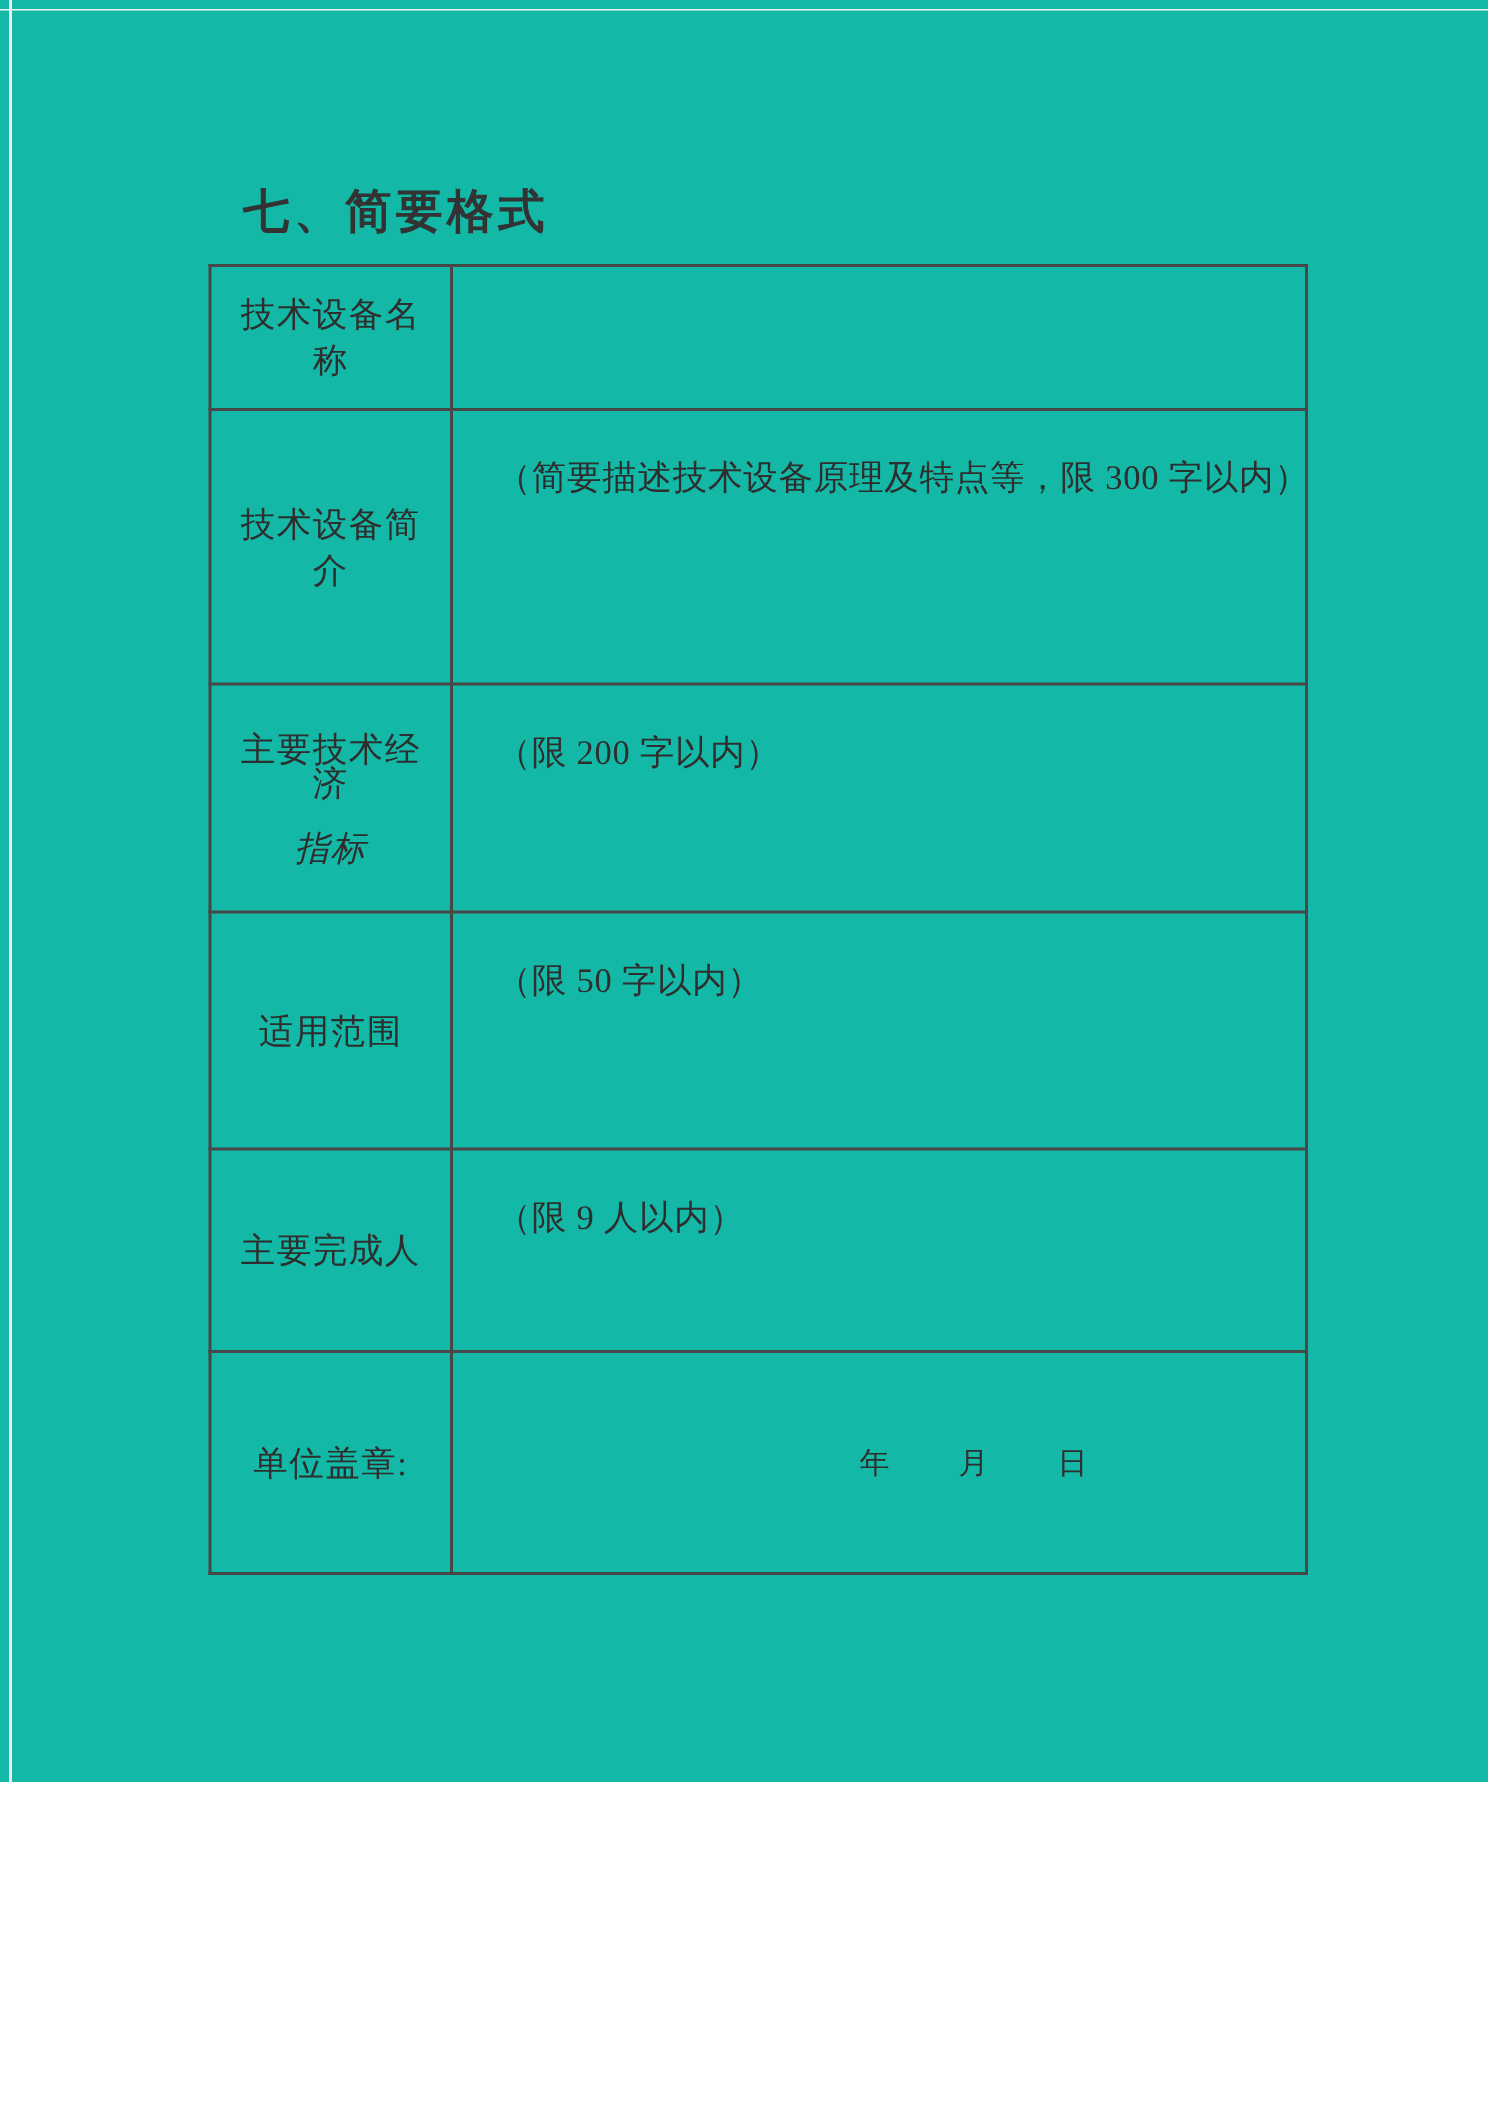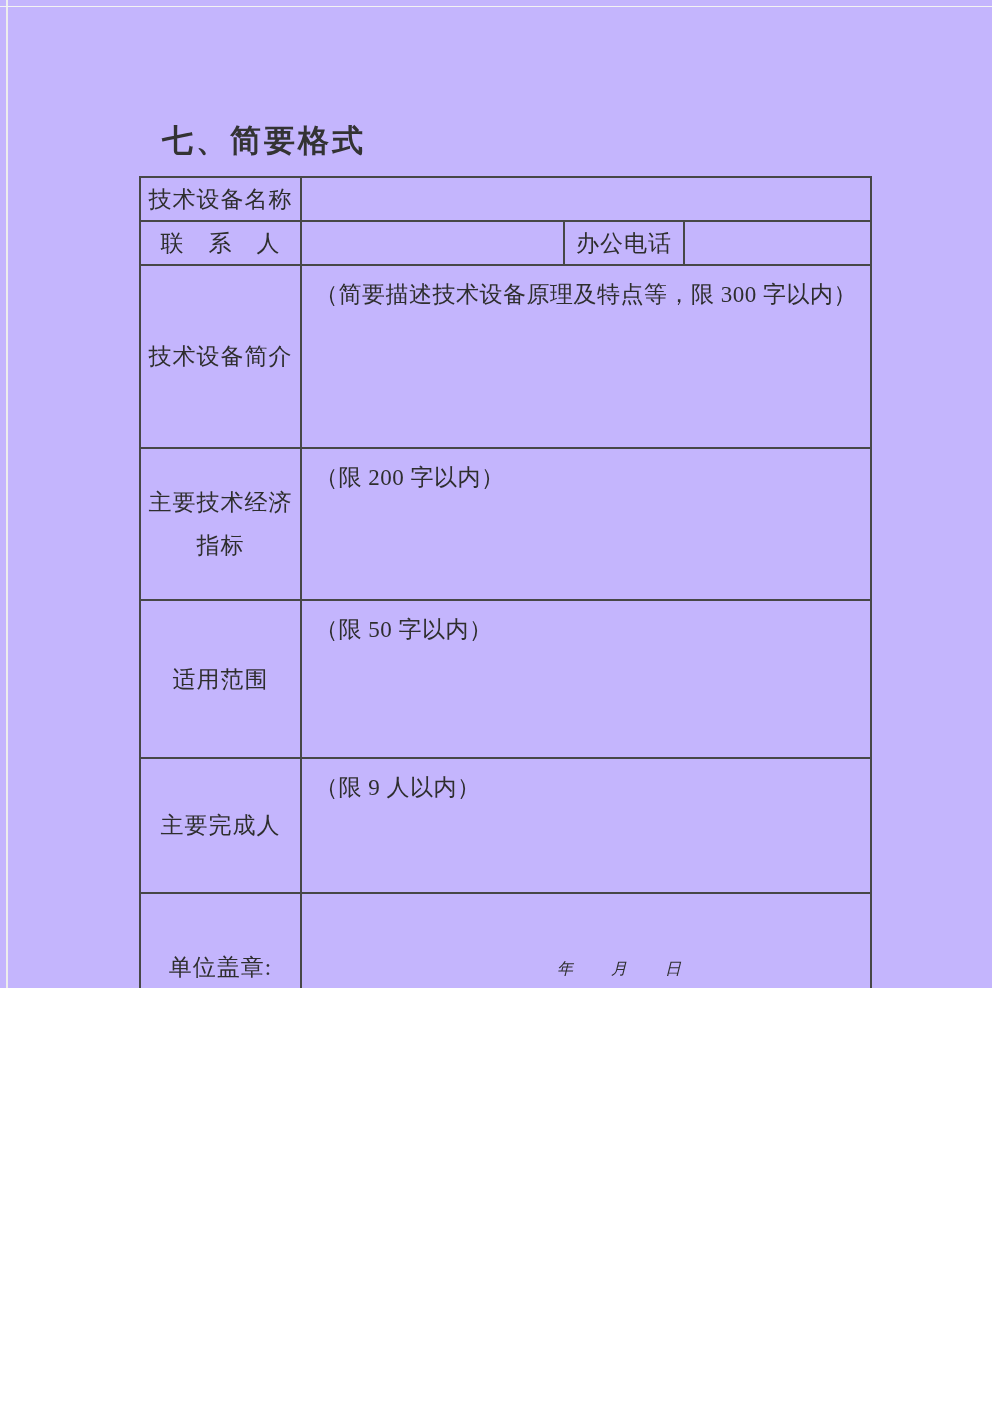--- a/index.html
+++ b/index.html
@@ -1,19 +1,19 @@
 <!DOCTYPE html>
 <html><head>
 <meta charset="utf-8">
 <style>
   html,body{margin:0;padding:0;background:#ffffff;}
   .page{
     position:relative;
-    width:992px;height:988px;
-    background:#c4b5fd;
+    width:992px;height:1188px;
+    background:#14b8a6;
     font-family:"Liberation Serif","DejaVu Serif",serif;
     color:#2e2e2e;
     overflow:hidden;
   }
   .scan-edge-left{
     position:absolute;left:6px;top:0;width:2px;height:1403px;
     background:#ededed;
   }
   .scan-edge-top{
     position:absolute;left:0;top:6px;width:992px;height:1px;
@@ -26,60 +26,59 @@
     letter-spacing:3px;white-space:nowrap;
   }
   table.form-table{
     position:absolute;left:139px;top:176px;
     width:731px;
     border-collapse:collapse;
     table-layout:fixed;
   }
   table.form-table td{
     border:2px solid #474747;
-    padding:0;
+    padding:16px;
     font-size:23px;
     color:#2e2e2e;
   }
   col.c1{width:161px;}
   col.c2{width:263px;}
   col.c3{width:120px;}
   col.c4{width:187px;}
   tr.r-short{height:44px;}
   tr.r6{height:183px;}
   tr.r7{height:152px;}
   tr.r8{height:158px;}
   tr.r9{height:135px;}
   tr.r10{height:148px;}
   td.label{
     text-align:center;vertical-align:middle;
     letter-spacing:1px;
     font-weight:500;
   }
   td.label .label-line{line-height:1.0;text-align:center;}
-  td.label .label-line + .label-line{margin-top:20px;}
+  td.label .label-line + .label-line{margin-top:20px;font-style:italic;}
   td.note-cell{
     vertical-align:top;text-align:left;
   }
   td.note-cell .note{
     display:block;
     padding:13px 10px 0 13px;
     font-size:23px;
     letter-spacing:0.5px;
     white-space:nowrap;
   }
   td.blank-cell{background:transparent;}
   td.date-cell{vertical-align:middle;text-align:left;}
   td.date-cell .date-text{
     display:inline-block;
     margin-left:255px;
-    font-size:16px;
+    font-size:20px;
     letter-spacing:2px;
     white-space:nowrap;
-    font-style:italic;
   }
   .pagenum{
     position:absolute;left:150px;top:1284px;
     font-size:19px;color:#3a3a3a;
     letter-spacing:2px;
   }
 </style>
 </head>
 <body>
 
@@ -93,26 +92,20 @@
     <colgroup>
         <col class="c1">
         <col class="c2">
         <col class="c3">
         <col class="c4">
       </colgroup>
     <tbody>
       <tr class="r-short">
         <td class="label">技术设备名称</td>
         <td class="blank-cell" colspan="3"></td>
-      </tr>
-      <tr class="r-short">
-        <td class="label">联　系　人</td>
-        <td class="blank-cell"></td>
-        <td class="label">办公电话</td>
-        <td class="blank-cell"></td>
       </tr>
       <tr class="r6">
         <td class="label">技术设备简介</td>
         <td class="note-cell" colspan="3">
           <span class="note">（简要描述技术设备原理及特点等，限 300 字以内）</span>
         </td>
       </tr>
       <tr class="r7">
         <td class="label">
           <div class="label-line">主要技术经济</div>

